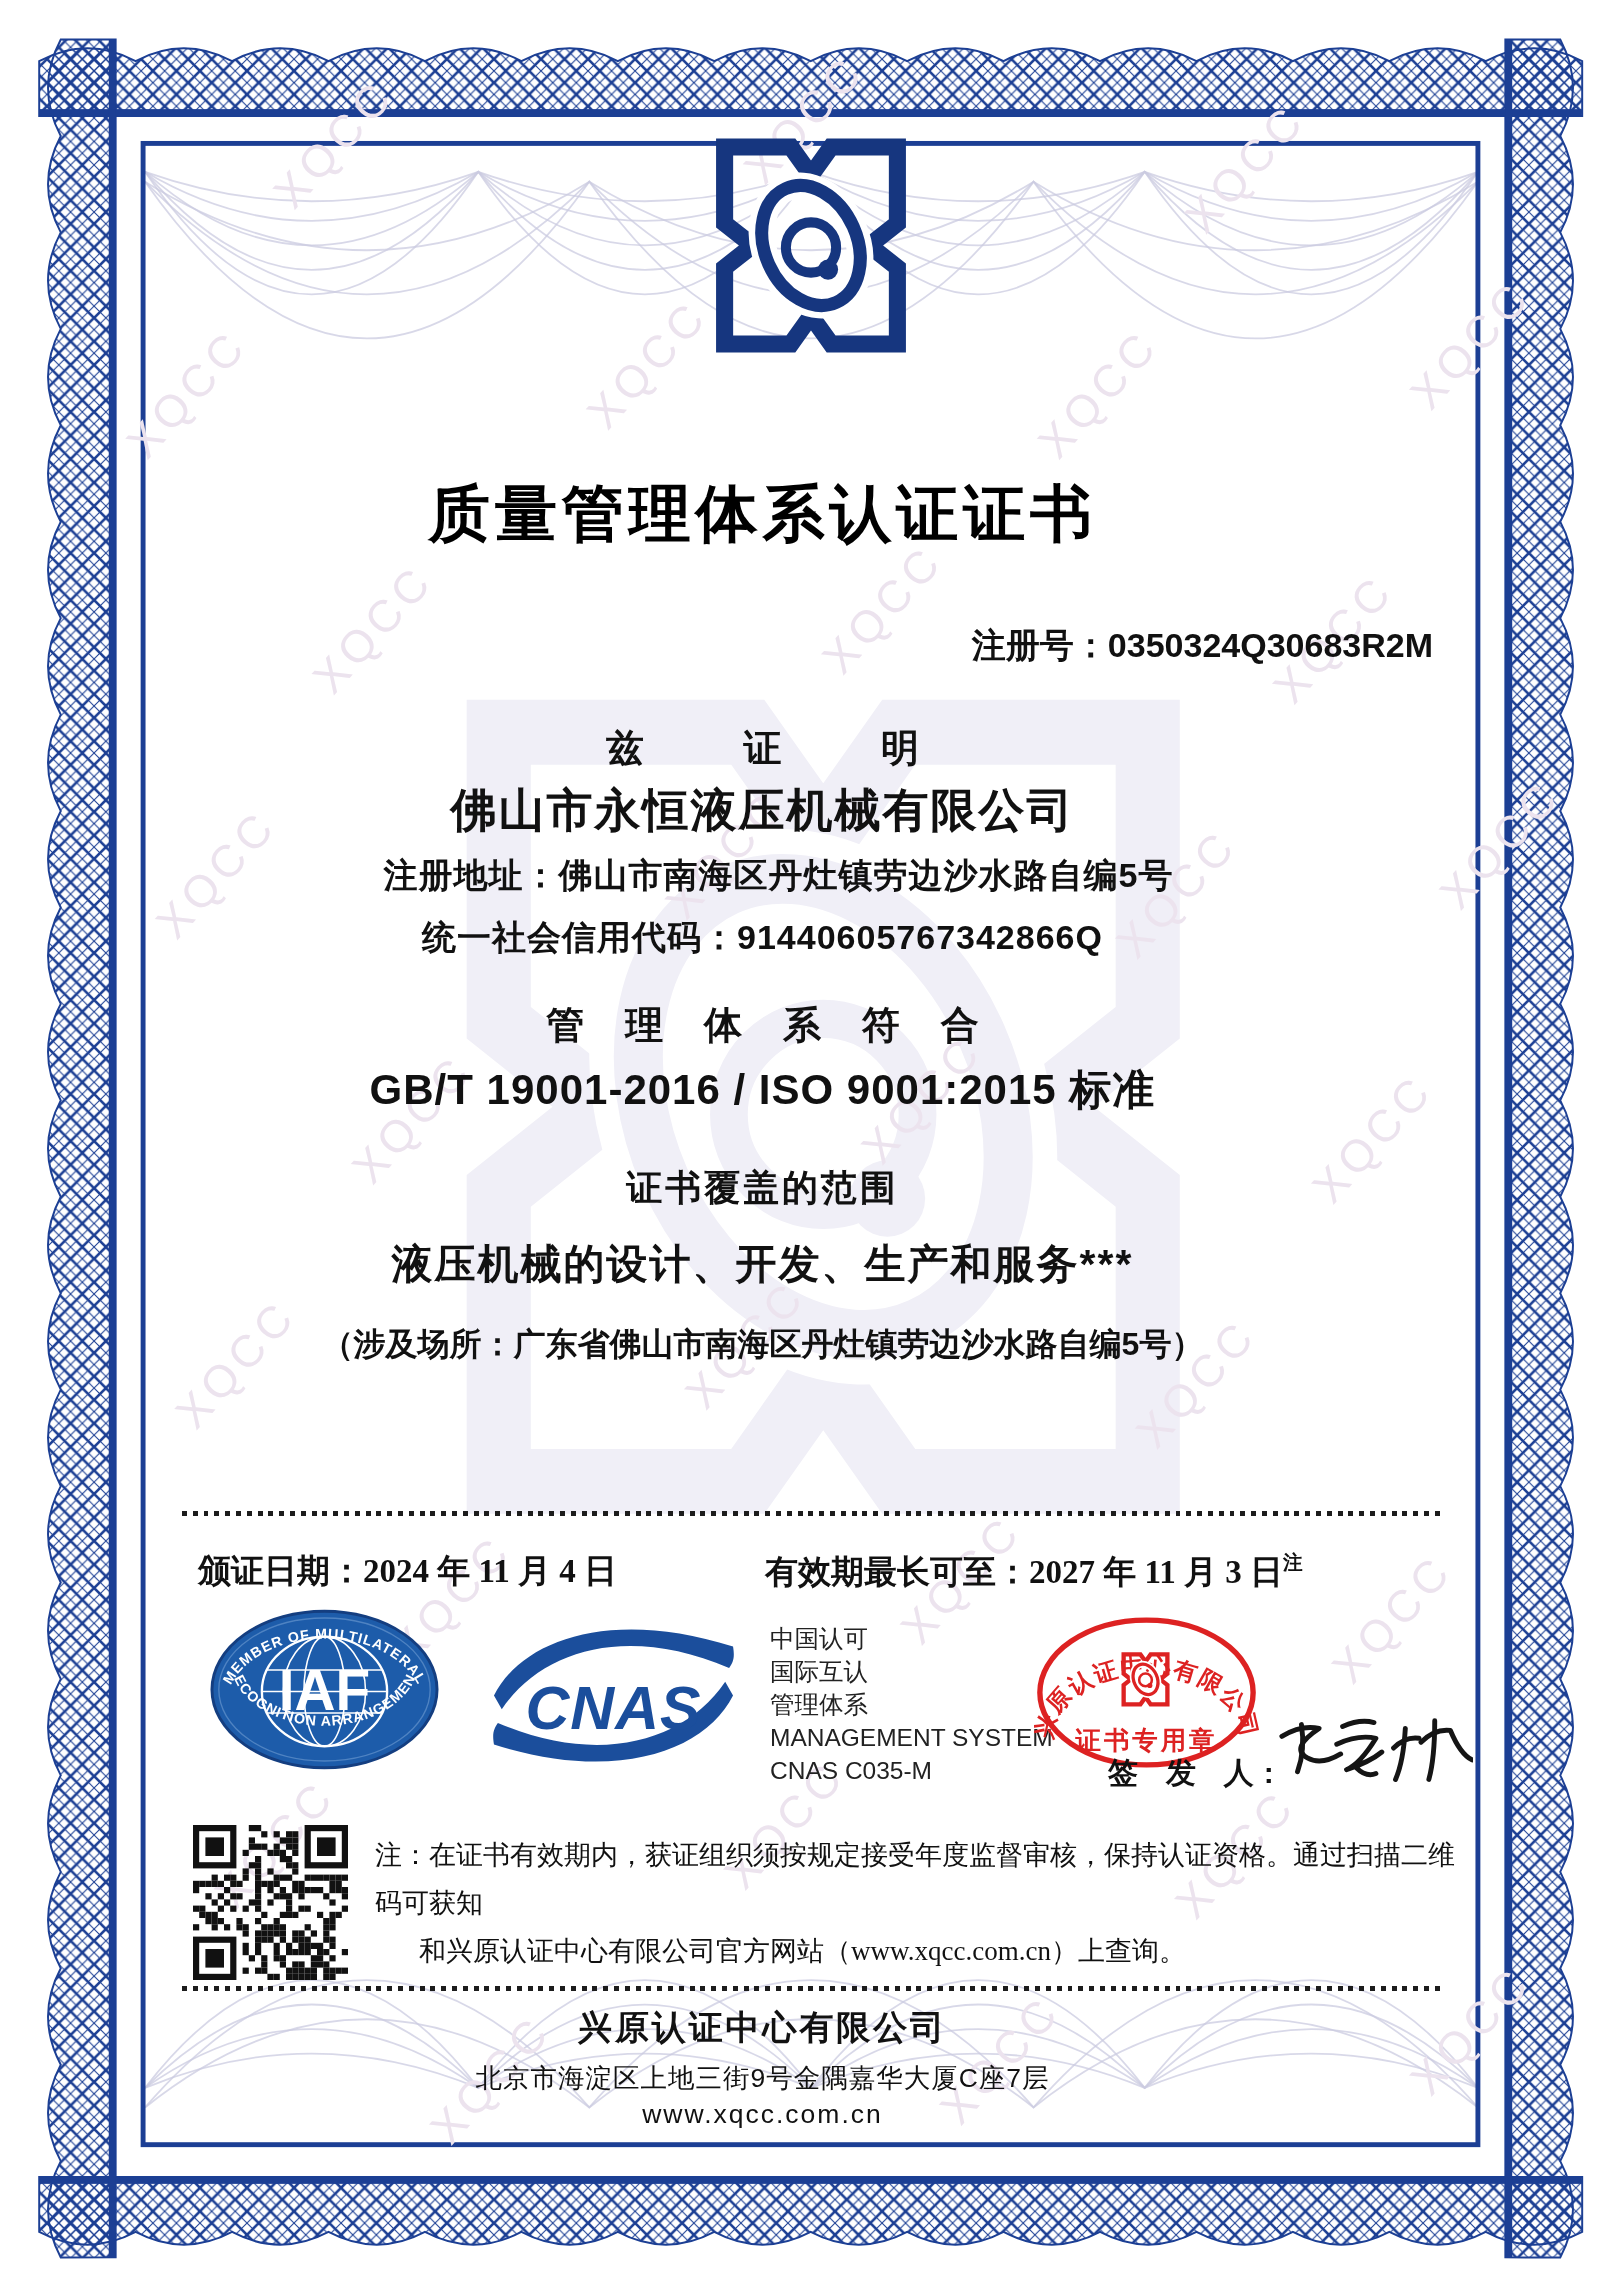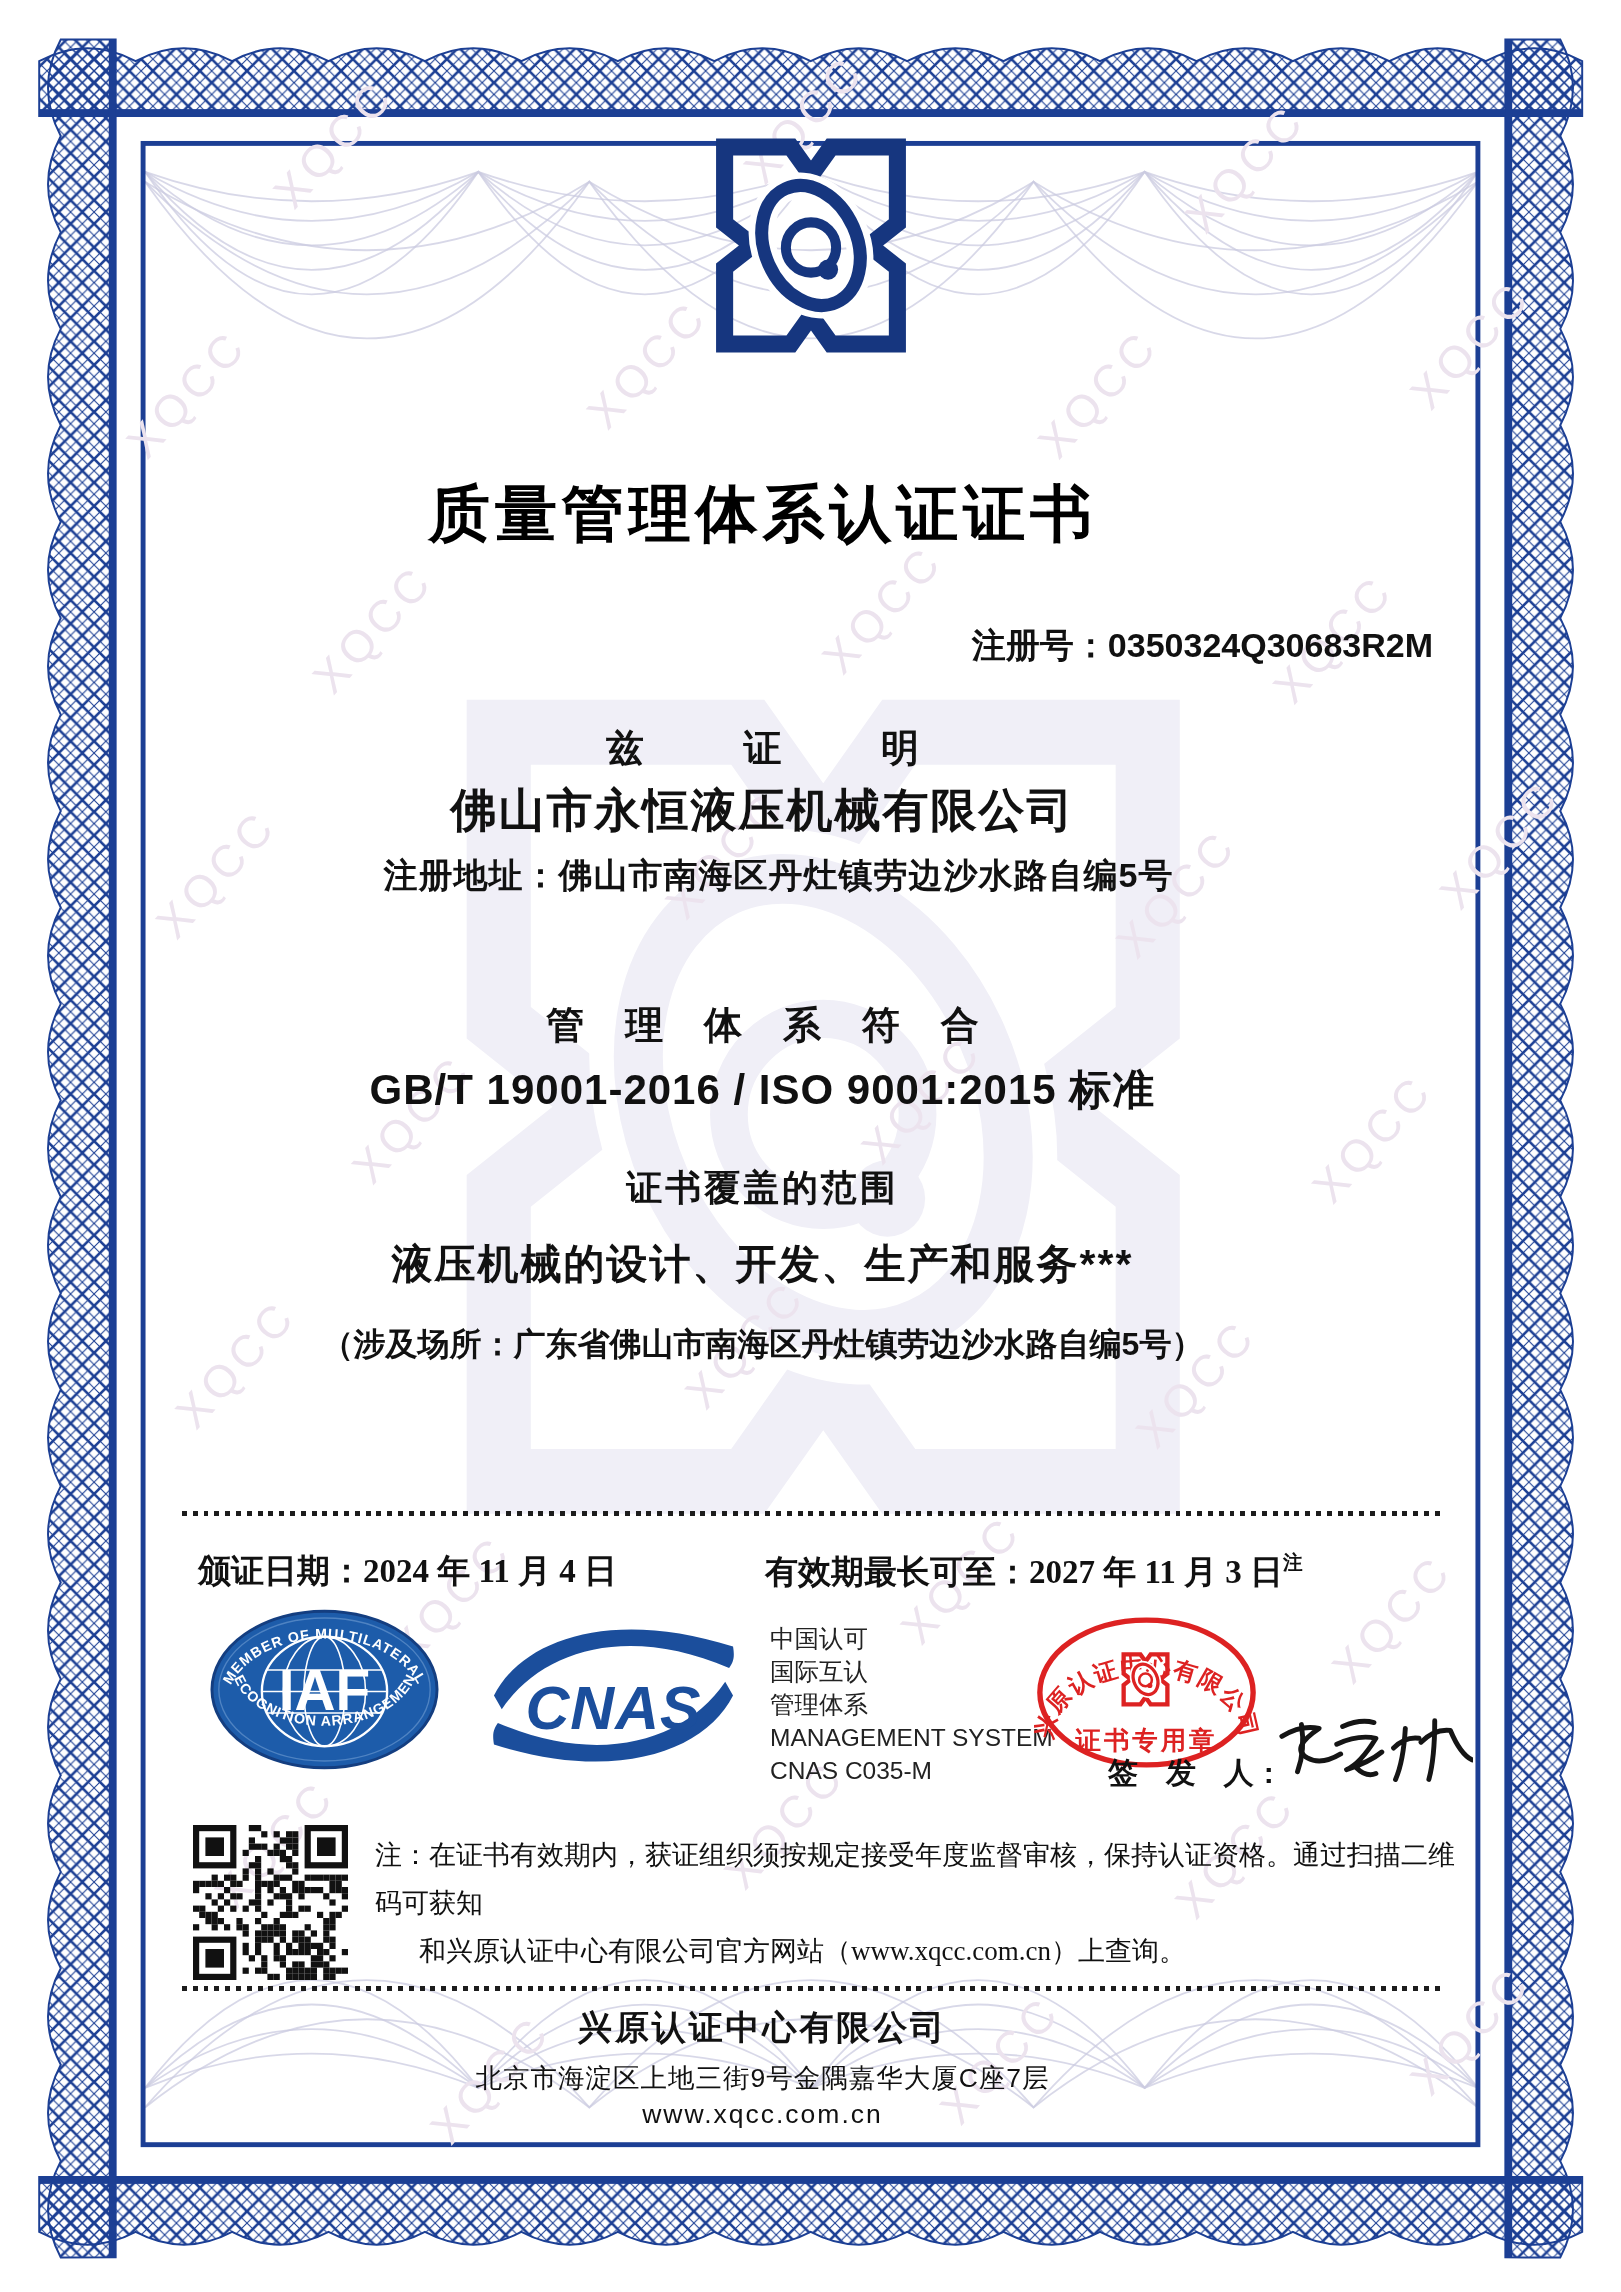--- a/index.html
+++ b/index.html
@@ -135,20 +135,21 @@
   </div>
 
   <div class="abs cwide" style="top:723px;">
     <span class="certify" style="margin-left:45px;">兹 证 明</span>
   </div>
 
   <div class="abs cwide company" style="top:780px;">佛山市永恒液压机械有限公司</div>
 
   <div class="abs cwide bodyline" style="top:853px;margin-left:16px;">注册地址：佛山市南海区丹灶镇劳边沙水路自编5号</div>
 
+  <div class="abs cwide bodyline" style="top:915px;">统一社会信用代码：91440605767342866Q</div>
 
   <div class="abs cwide" style="top:1000px;">
     <span class="conform" style="margin-left:15.7px;">管 理 体 系 符 合</span>
   </div>
 
   <div class="abs cwide standard" style="top:1062px;">GB/T 19001-2016 / ISO 9001:2015 标准</div>
 
   <div class="abs cwide scopehead" style="top:1164px;">证书覆盖的范围</div>
 
   <div class="abs cwide scope" style="top:1237px;">液压机械的设计、开发、生产和服务***</div>

